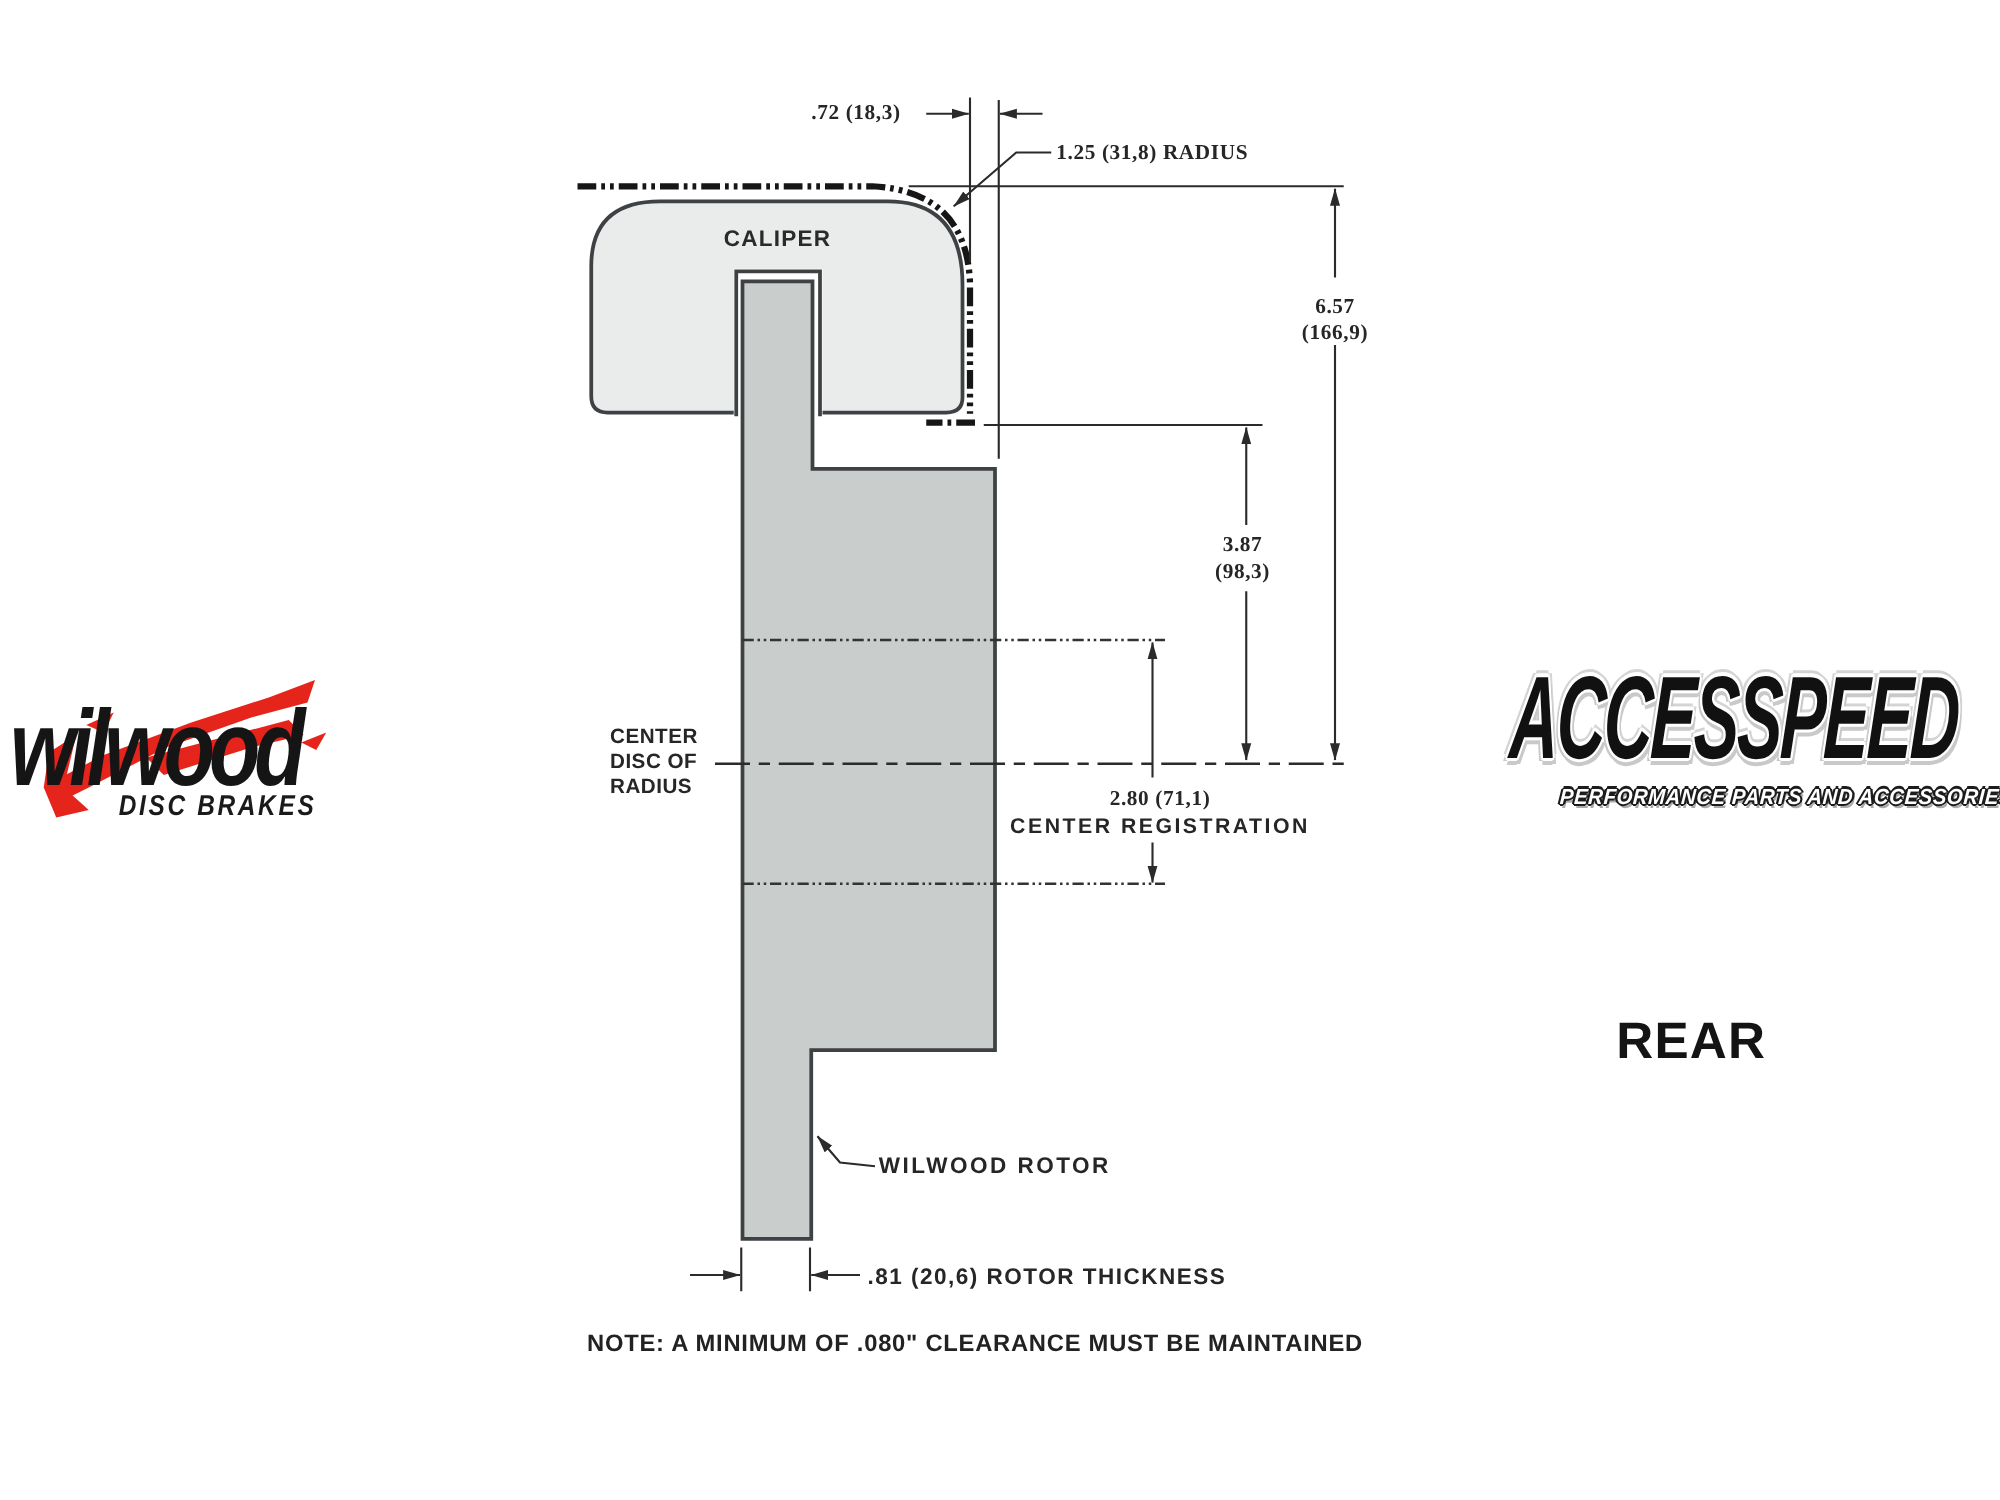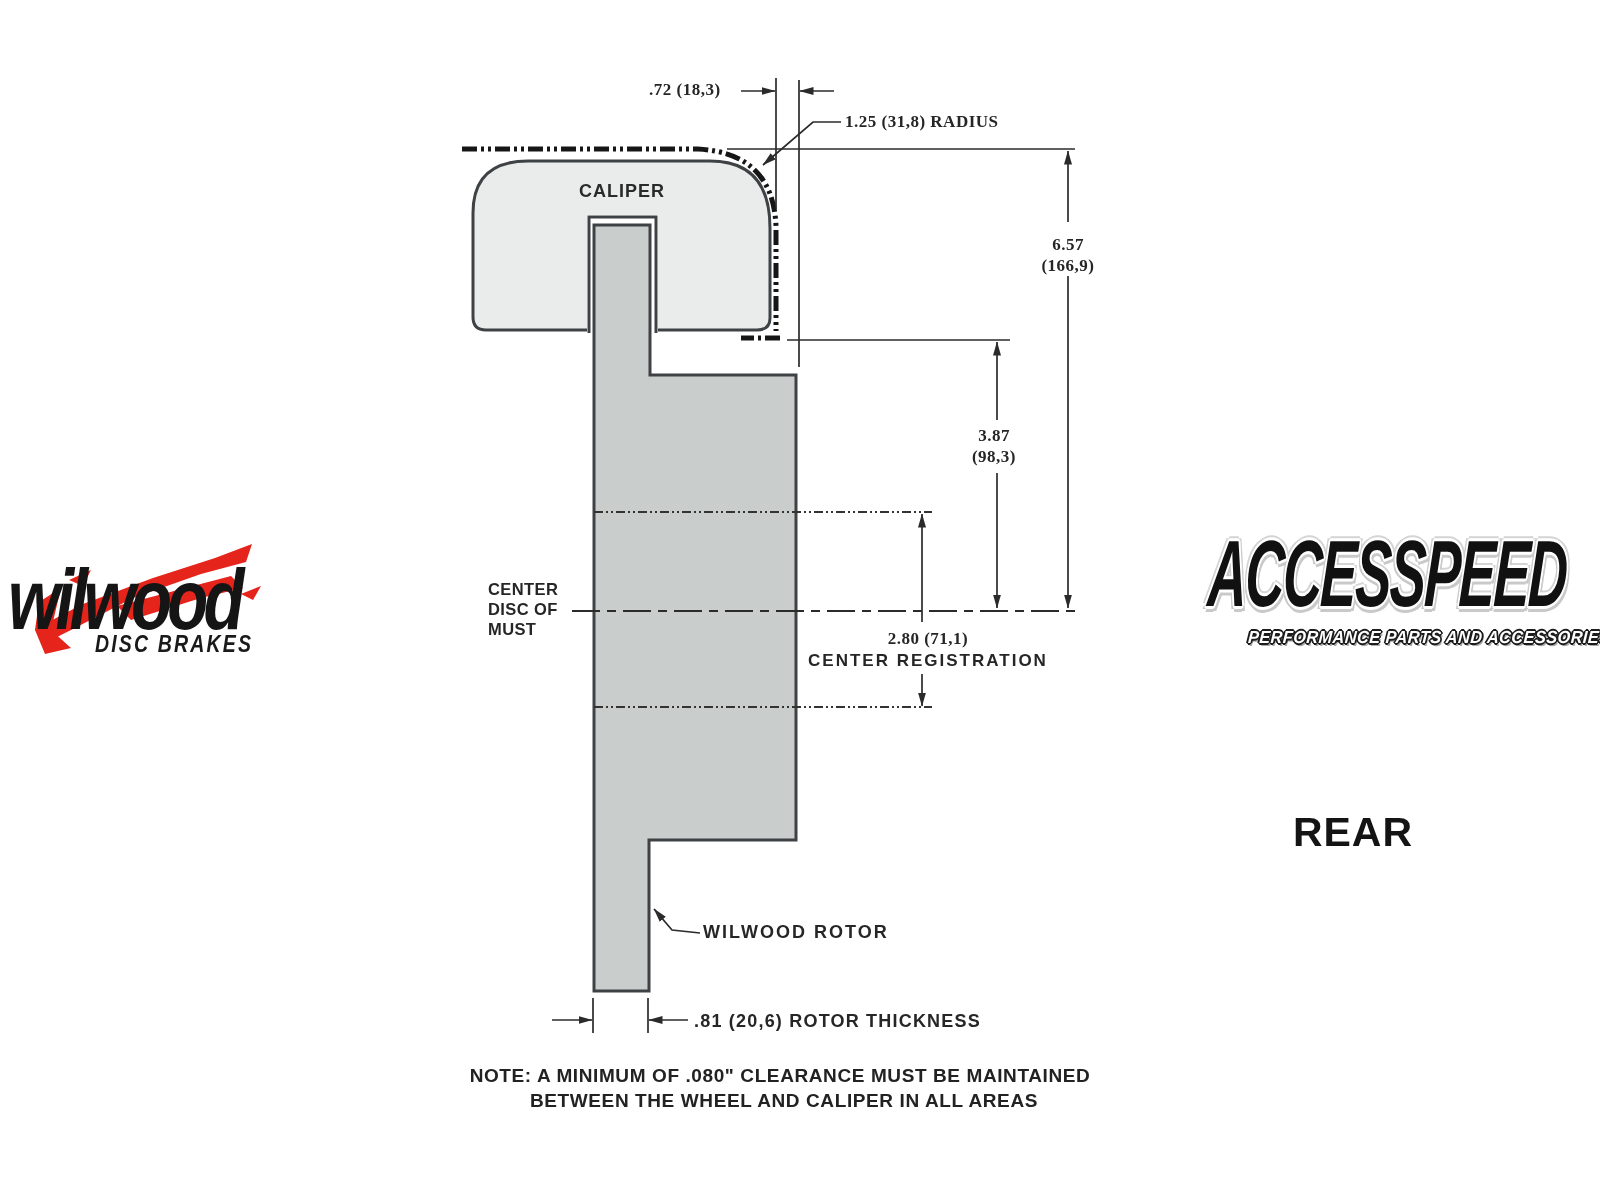--- a/index.html
+++ b/index.html
@@ -97,31 +97,30 @@
   <div class="txt" style="left:622px;top:182px;font-size:18px;letter-spacing:1px;color:#2a2a2a;transform:translateX(-50%);text-align:center;">CALIPER</div>
 
   <div class="txt dim c" style="left:1068px;top:236px;">6.57</div>
   <div class="txt dim c" style="left:1068px;top:257px;">(166,9)</div>
 
   <div class="txt dim c" style="left:994px;top:427px;">3.87</div>
   <div class="txt dim c" style="left:994px;top:448px;">(98,3)</div>
 
   <div class="txt" style="left:488px;top:581px;font-size:16.5px;letter-spacing:.4px;">CENTER</div>
   <div class="txt" style="left:488px;top:601px;font-size:16.5px;letter-spacing:.4px;">DISC OF</div>
-  <div class="txt" style="left:488px;top:621px;font-size:16.5px;letter-spacing:.4px;">MUST</div>
+  <div class="txt" style="left:488px;top:621px;font-size:16.5px;letter-spacing:.4px;">RADIUS</div>
 
   <div class="txt dim c" style="left:928px;top:630px;">2.80 (71,1)</div>
   <div class="txt c" style="left:928px;top:652px;font-size:17px;letter-spacing:2px;">CENTER REGISTRATION</div>
 
   <div class="txt" style="left:703px;top:923px;font-size:18px;letter-spacing:2px;">WILWOOD ROTOR</div>
 
   <div class="txt" style="left:694px;top:1012px;font-size:18px;letter-spacing:1.2px;">.81 (20,6) ROTOR THICKNESS</div>
 
   <div class="txt note c" style="left:780px;top:1066px;">NOTE: A MINIMUM OF .080" CLEARANCE MUST BE MAINTAINED</div>
-  <div class="txt note c" style="left:784px;top:1091px;">BETWEEN THE WHEEL AND CALIPER IN ALL AREAS</div>
 
   <div class="txt rear c" style="left:1353px;top:812px;">REAR</div>
 
   <div style="position:absolute;left:0;top:530px;width:330px;height:135px;">
     <div class="txt ww-word" style="left:8px;top:26px;">wilwood</div>
     <div class="txt ww-tag" style="left:95px;top:103px;">DISC BRAKES</div>
   </div>
 
   <div style="position:absolute;left:1190px;top:520px;width:410px;height:140px;">
     <div class="txt as-word" style="left:18px;top:7px;">ACCESSPEED</div>

